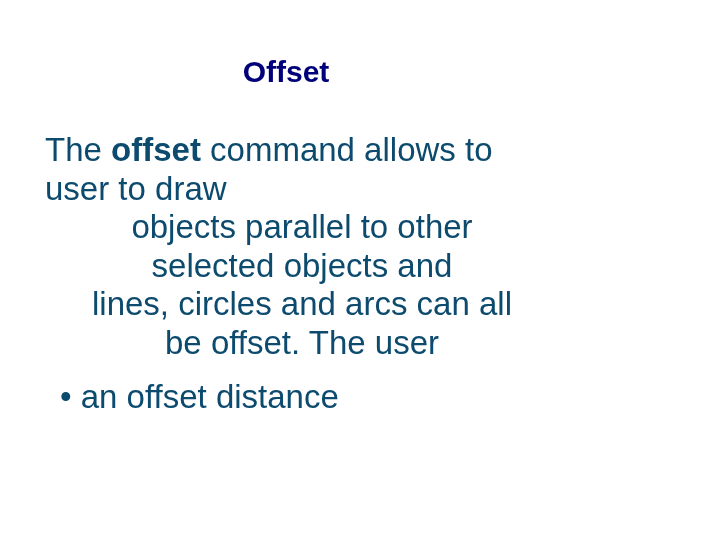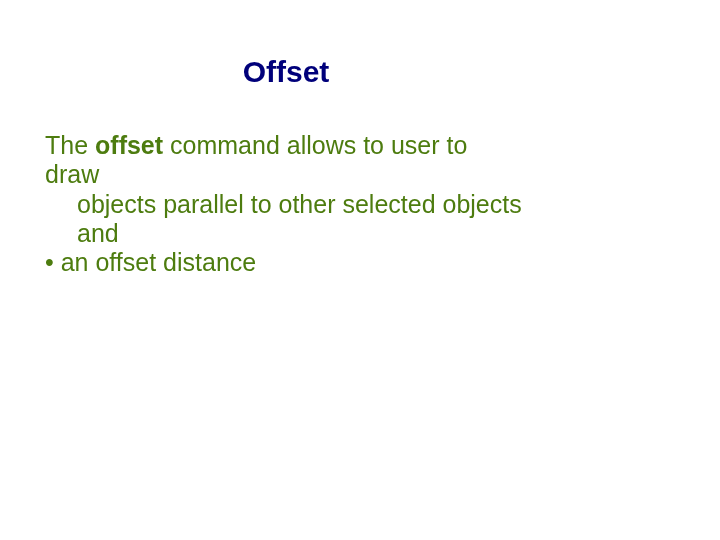--- a/index.html
+++ b/index.html
@@ -18,50 +18,52 @@
     padding: 55px 45px 0 45px;
   }
   .title {
     text-align: center;
     font-weight: 700;
     font-size: 30px;
     color: #00007a;
     margin-bottom: 42px;
   }
   .body {
-    font-size: 25px;
+    font-size: 33px;
     line-height: 1.17;
-    color: #4d7c0f;
+    color: #0c4a6e;
   }
   .para {
     margin: 0;
   }
   .para .indent-block {
     display: block;
     padding-left: 32px;
+    text-align: center;
   }
   .strong {
     font-weight: 700;
   }
   .bullet {
-    margin: 0;
+    margin: 15px;
   }
 </style>
 </head>
 <body>
 
 <div class="slide">
 
   <div class="title">Offset</div>
 
   <div class="body">
 
     <p class="para">
       <span>The </span><span class="strong">offset</span><span> command allows to user to draw</span>
       <span class="indent-block">objects parallel to other selected objects and</span>
+      <span class="indent-block">lines, circles and arcs can all be offset. The user</span>
     </p>
 
     <p class="bullet">• an offset distance</p>
 
 
   </div>
 
 </div>
 
 </body></html>

